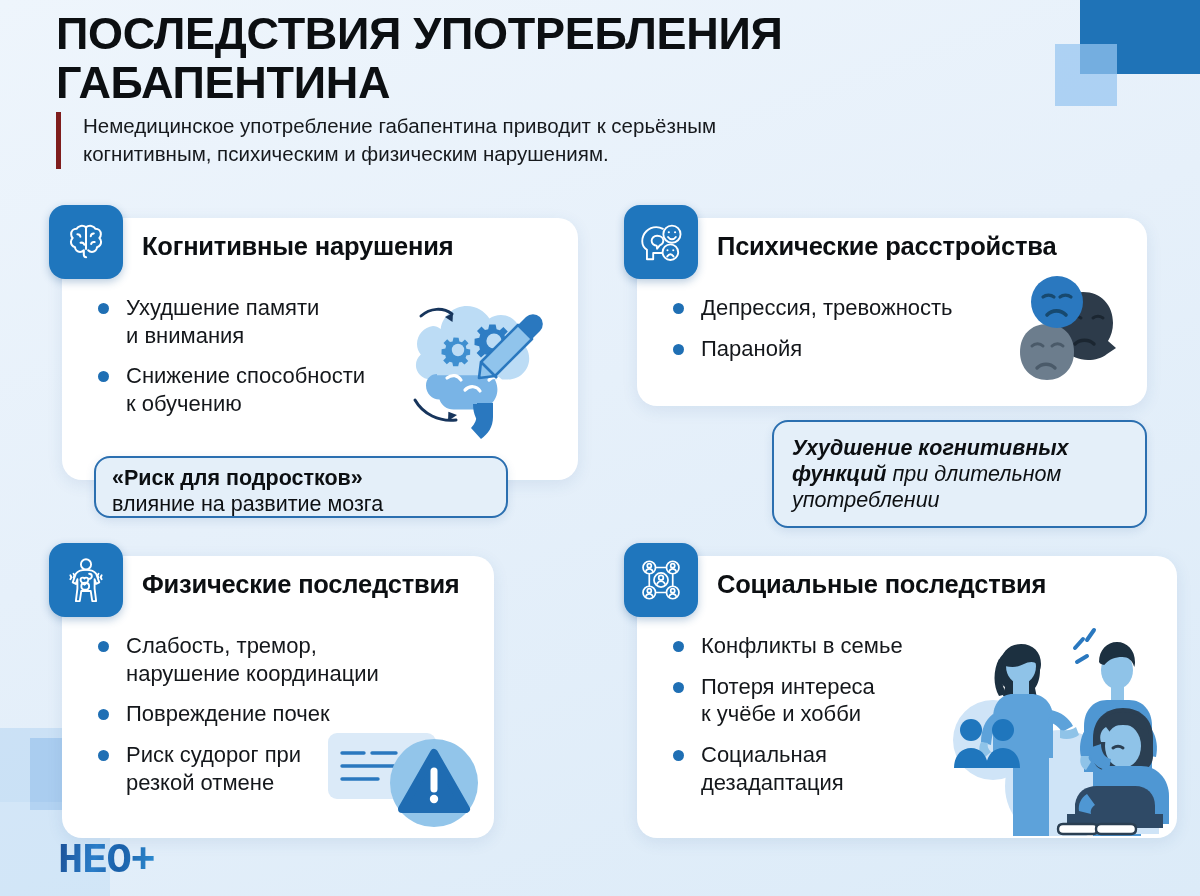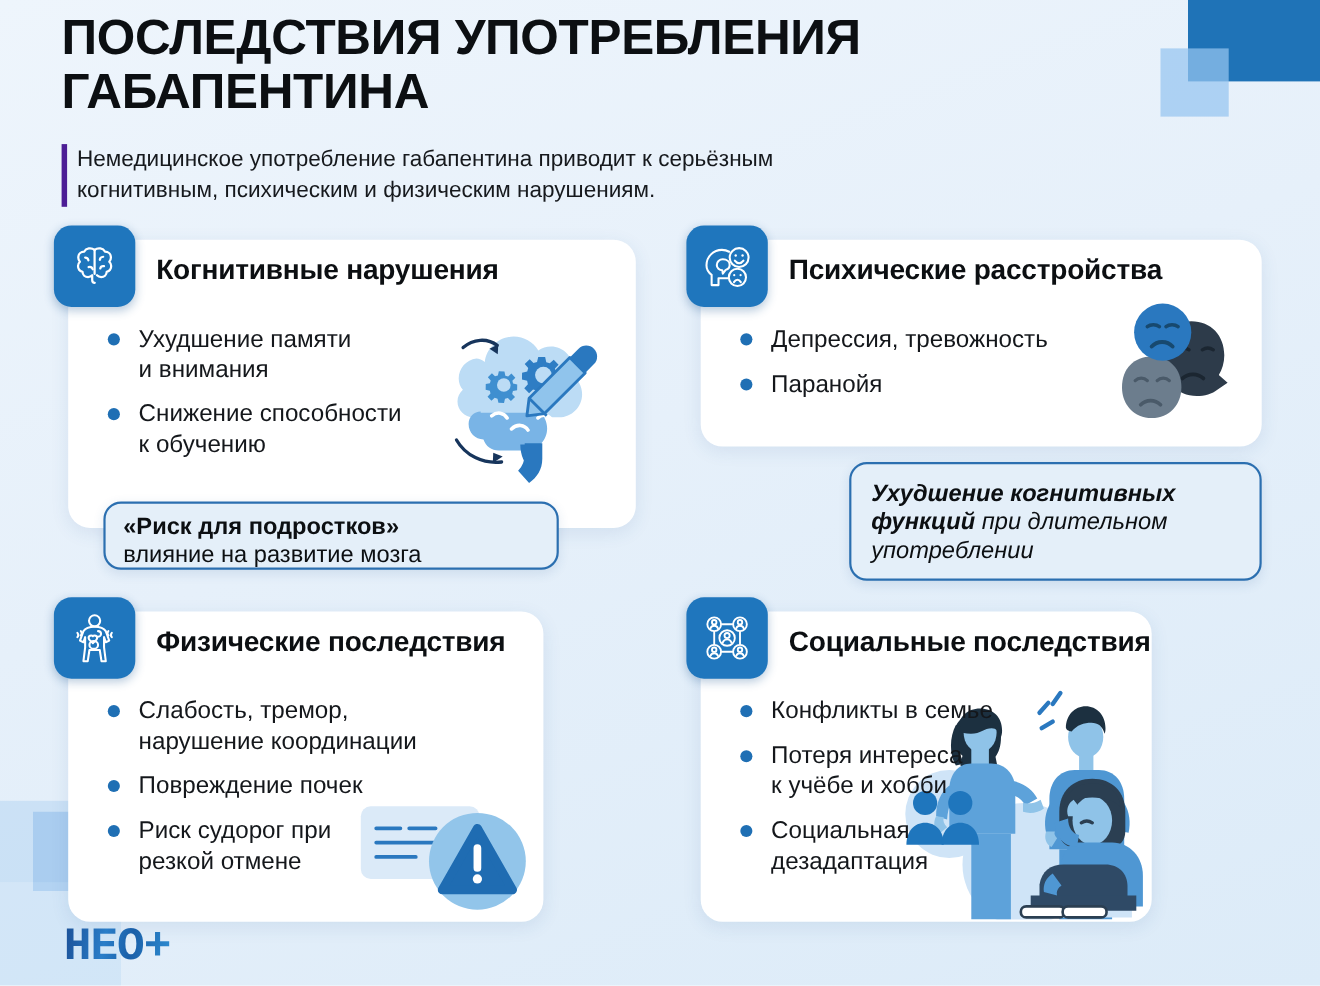--- a/index.html
+++ b/index.html
@@ -52,43 +52,43 @@
     font-size: 45px;
     font-weight: 700;
     line-height: 1.08;
     letter-spacing: -0.3px;
     color: #0c0f12;
     text-transform: uppercase;
     white-space: pre-line;
   }
 
   .subtitle-wrap {
-    margin-top: 24px;
-    padding-left: 9px;
-    border-left: 5px solid #4c1d95;
+    margin-top: 5px;
+    padding-left: 22px;
+    border-left: 5px solid #7f1d1d;
   }
   .subtitle {
     font-size: 20.5px;
     line-height: 1.38;
     color: #16191d;
     white-space: pre-line;
   }
 
   
   .card {
     position: absolute;
     background: #ffffff;
     border-radius: 20px;
     box-shadow: 0 4px 16px rgba(40,90,145,0.10);
     overflow: visible;
   }
   #card-cognitive { left: 62px;  top: 218px; width: 516px; height: 262px; text-decoration: underline; }
   #card-mental    { left: 637px; top: 218px; width: 510px; height: 188px; }
   #card-physical  { left: 62px;  top: 556px; width: 432px; height: 282px; }
-  #card-social    { left: 637px; top: 556px; width: 410px; height: 282px; }
+  #card-social    { left: 637px; top: 556px; width: 540px; height: 282px; }
 
   .card-badge {
     position: absolute;
     left: -13px; top: -13px;
     width: 74px; height: 74px;
     border-radius: 16px;
     background: #1f76bd;
     box-shadow: 0 3px 9px rgba(25,85,145,0.30);
     display: flex; align-items: center; justify-content: center;
   }

